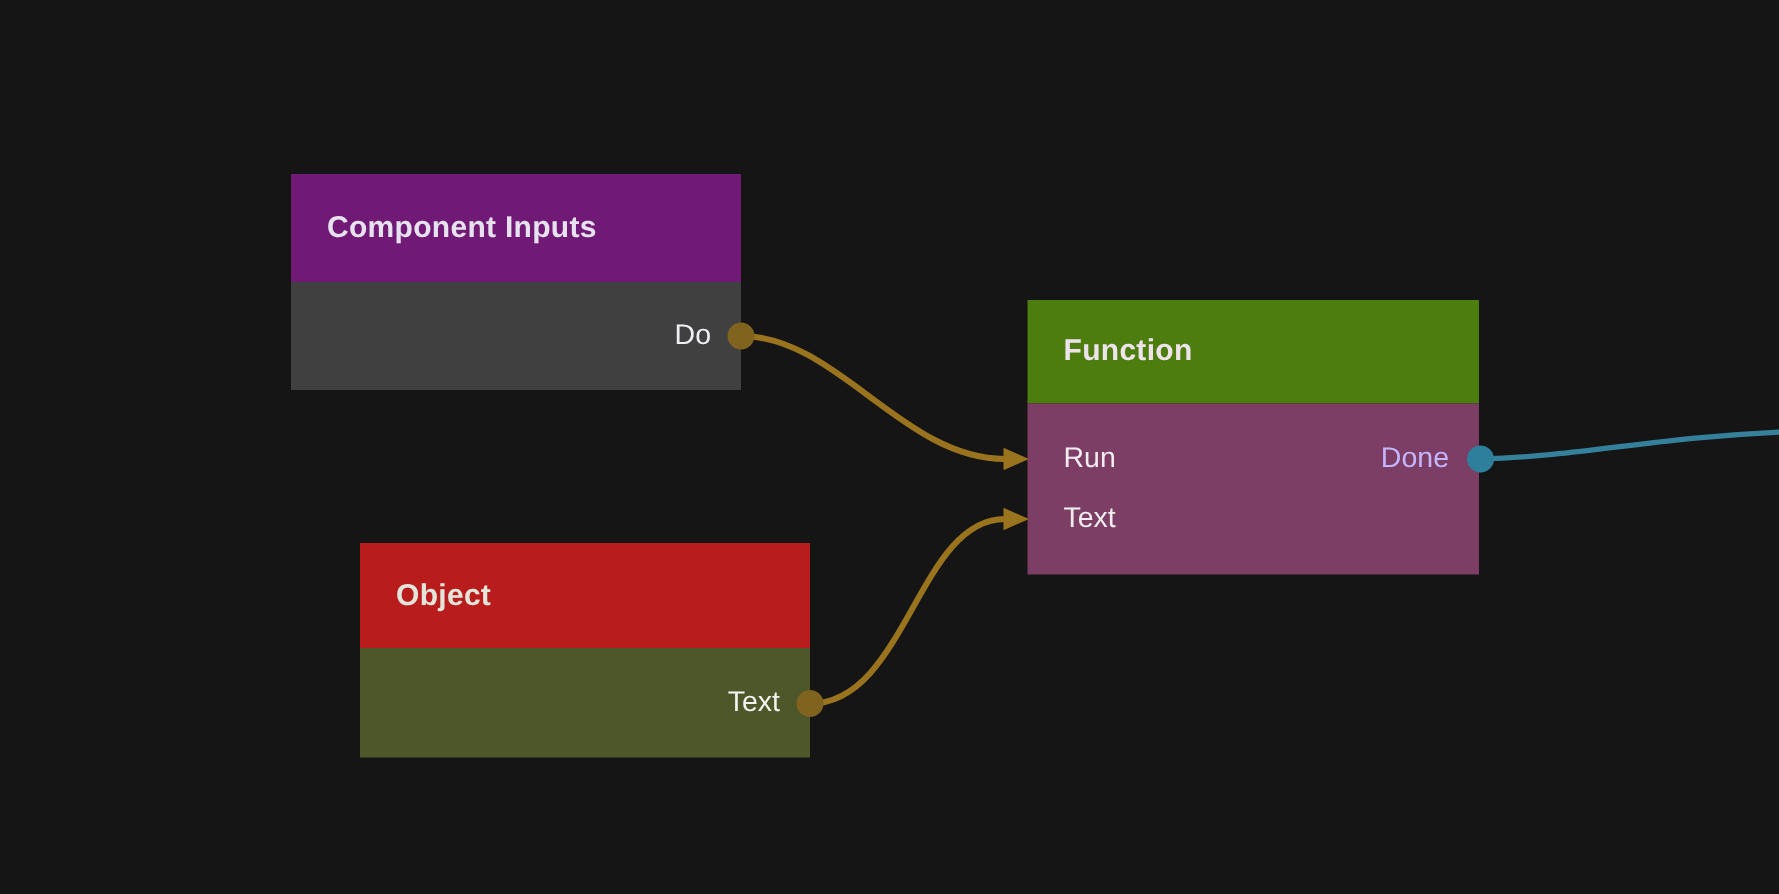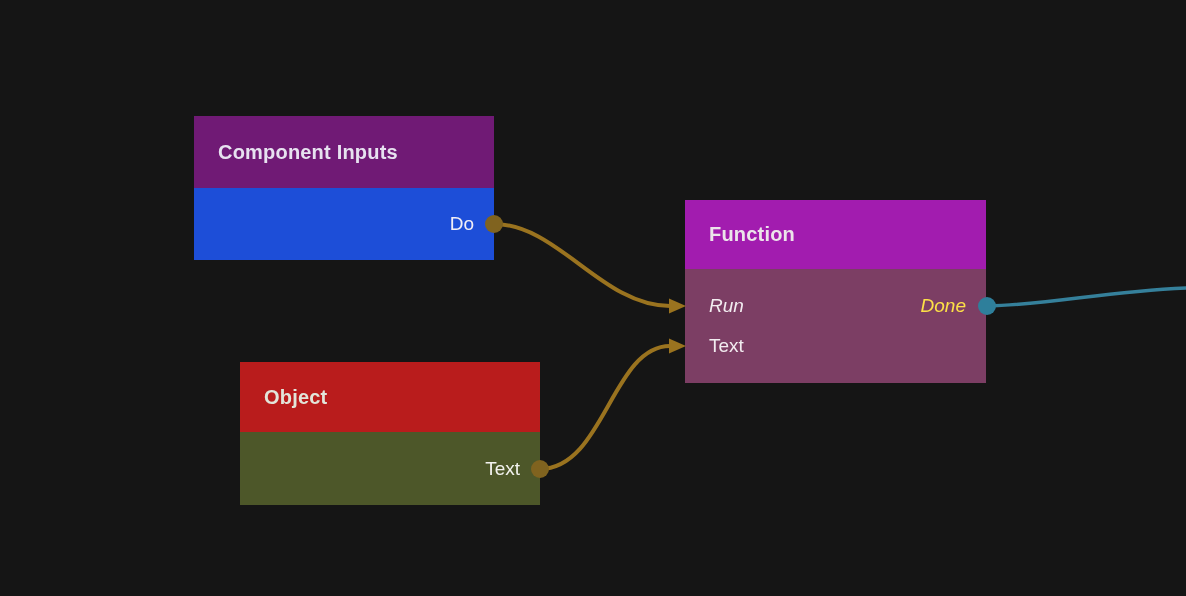--- a/index.html
+++ b/index.html
@@ -54,35 +54,35 @@
 </style>
 </head>
 <body style="background: rgb(21, 21, 21);">
 
 <div class="canvas">
 
   <div class="node" style="left: 194px; top: 116px; width: 300px;">
     <div class="node-header" style="height: 72px; background: #701a75;">
       <span class="node-title" style="color: rgb(231, 226, 240);">Component Inputs</span>
     </div>
-    <div class="node-body" style="background: #1d4ed8; padding-top: 0px; padding-bottom: 0px;">
+    <div class="node-body" style="background: #404040; padding-top: 0px; padding-bottom: 0px;">
       <div class="port-row" style="height: 72px;">
         <span class="port-label output" style="color: rgb(241, 238, 246);">Do</span>
       </div>
     </div>
   </div>
 
   <div class="node" style="left: 685px; top: 200px; width: 301px;">
-    <div class="node-header" style="height: 69px; background: #a21caf; text-align: right;">
+    <div class="node-header" style="height: 69px; background: #4d7c0f; text-align: right;">
       <span class="node-title" style="color: rgb(236, 228, 234);">Function</span>
     </div>
     <div class="node-body" style="background: rgb(124, 62, 100); padding-top: 17px; padding-bottom: 17px;">
-      <div class="port-row" style="height: 40px; font-style: italic;">
+      <div class="port-row" style="height: 40px;">
         <span class="port-label input" style="color: rgb(242, 236, 240);">Run</span>
-        <span class="port-label output" style="color: #fde047;">Done</span>
+        <span class="port-label output" style="color: #c4b5fd;">Done</span>
       </div>
       <div class="port-row" style="height: 40px;">
         <span class="port-label input" style="color: rgb(242, 236, 240);">Text</span>
       </div>
     </div>
   </div>
 
   <div class="node" style="left: 240px; top: 362px; width: 300px;">
     <div class="node-header" style="height: 70px; background: #b91c1c;">
       <span class="node-title" style="color: rgb(226, 229, 218);">Object</span>

